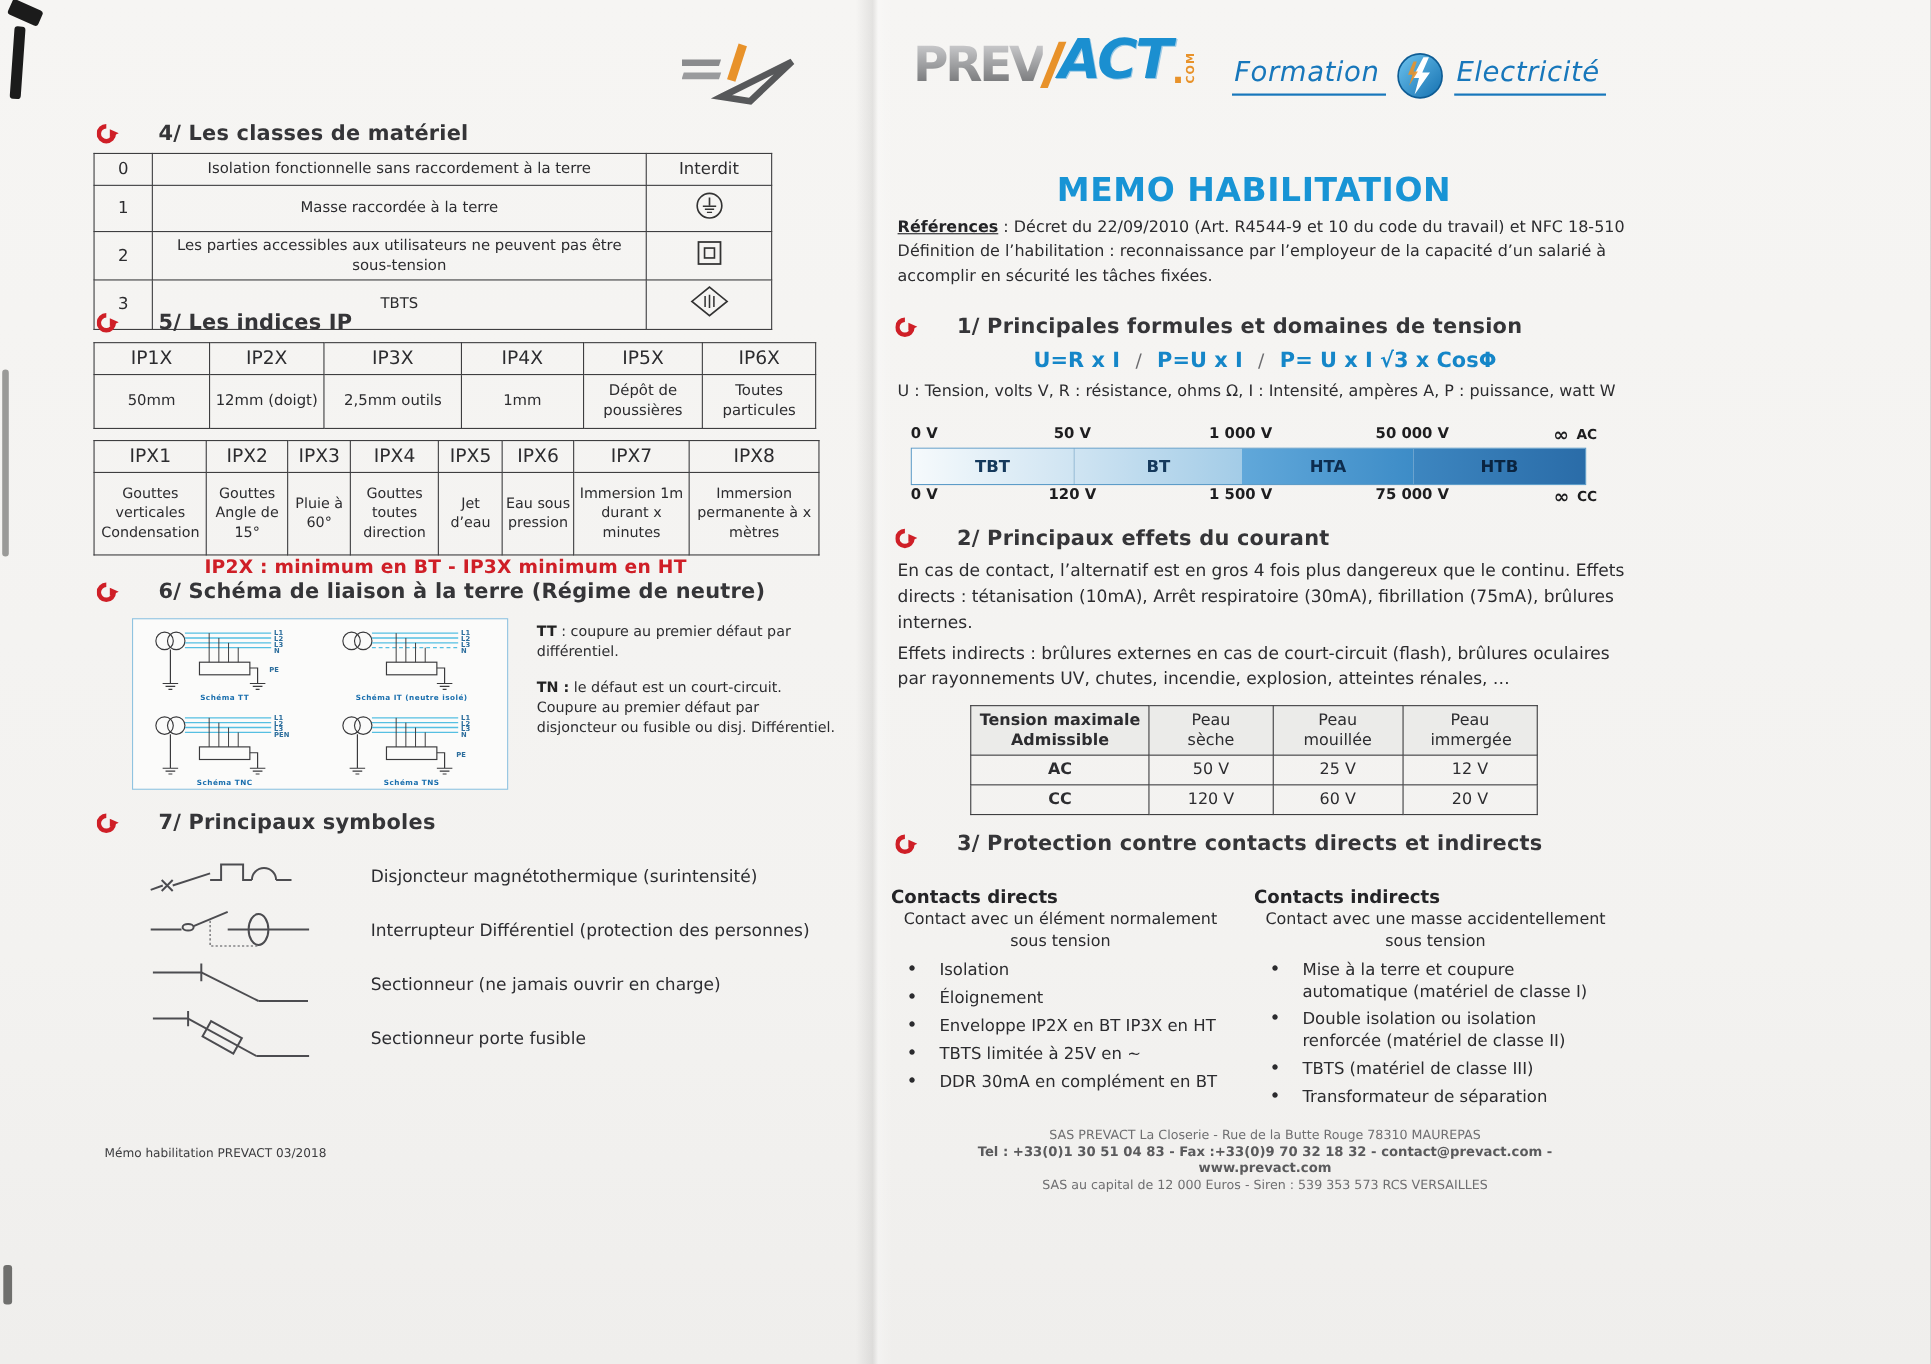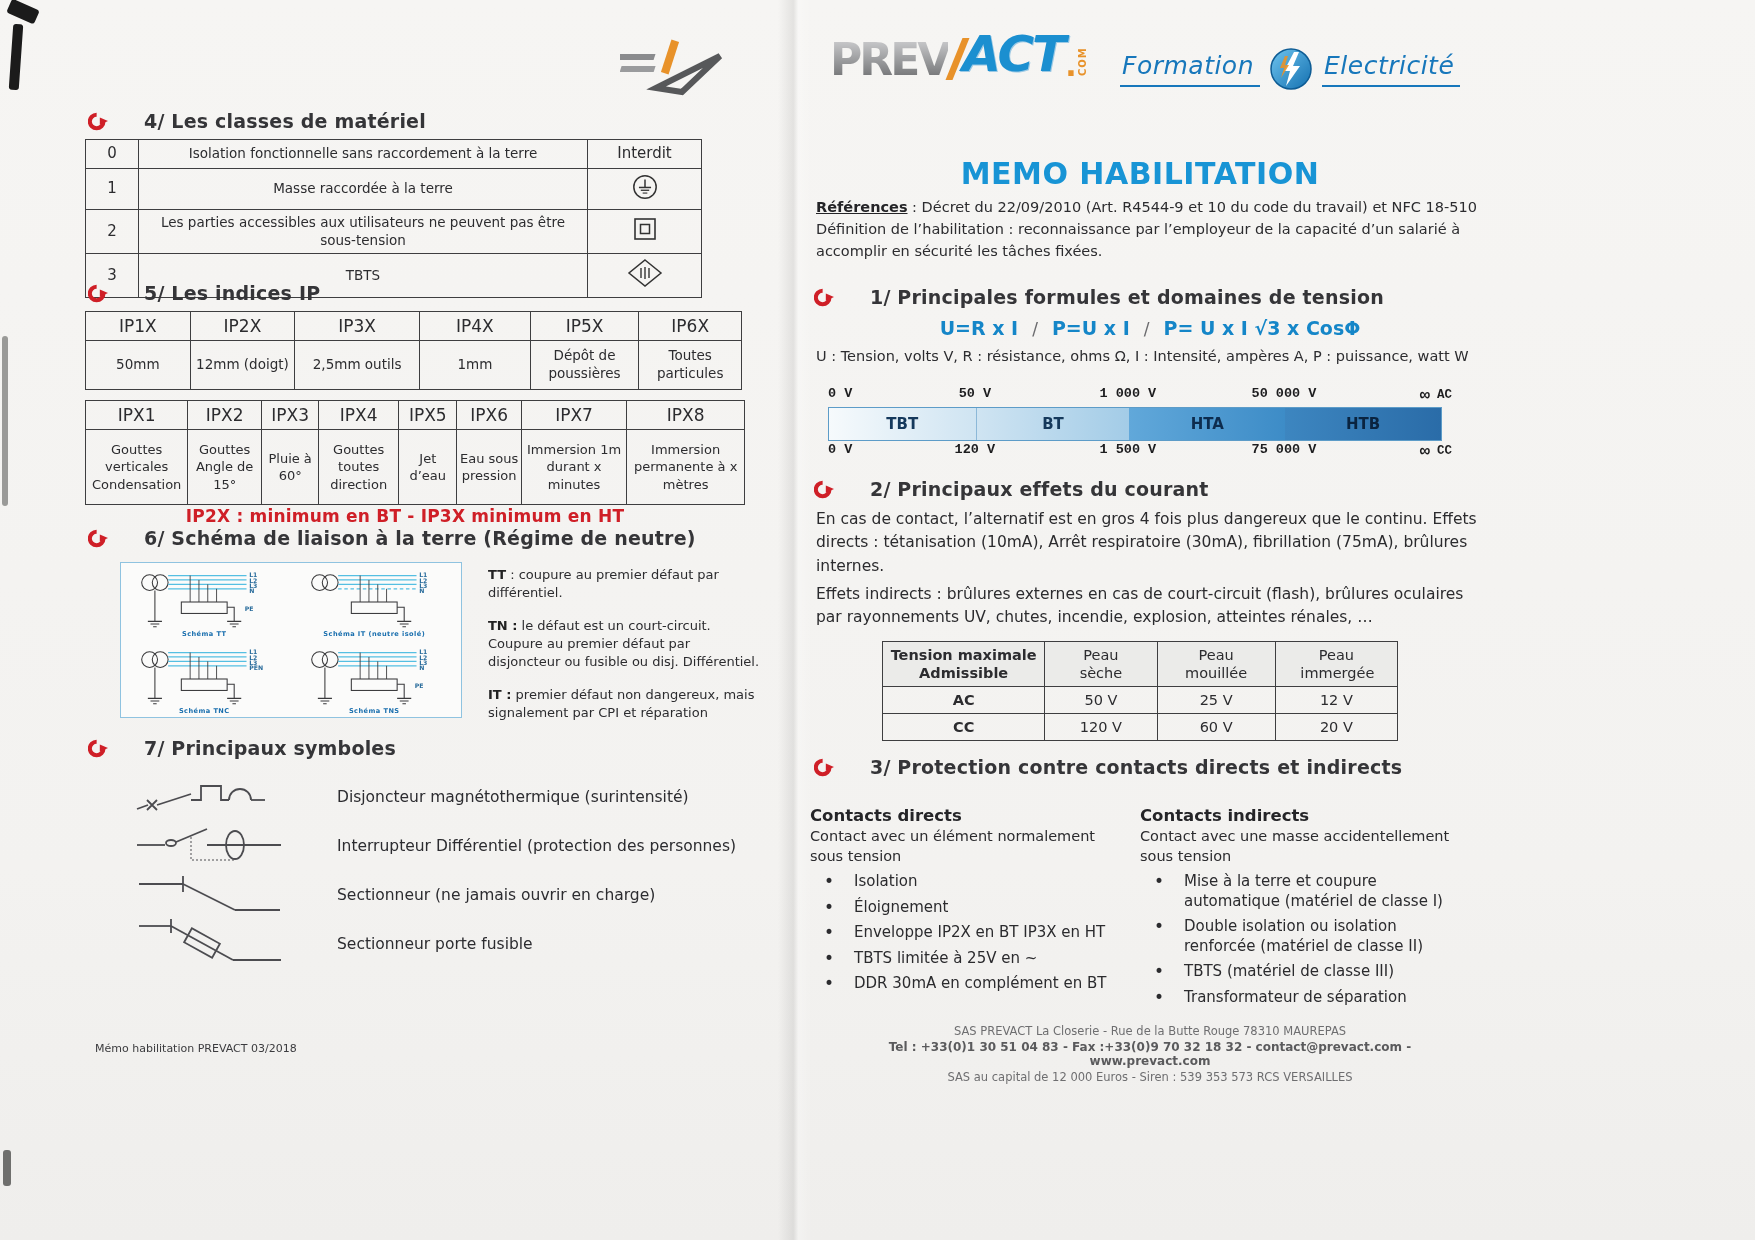--- a/index.html
+++ b/index.html
@@ -59,21 +59,21 @@
   .formation-block .word{font-size:25px;font-style:italic;color:#1777bb;border-bottom:2px solid #1777bb;padding:0 6px 5px 2px;letter-spacing:0.5px;}
   .formation-block .globe{margin:0 8px;}
   .memo-title{font-size:30px;font-weight:bold;color:#1894d5;text-align:center;letter-spacing:0.5px;}
   .refs{font-size:14.5px;color:#2c2c2f;line-height:1.5;}
   .refs b{color:#242427;text-decoration:underline;}
   .formulas{text-align:center;font-size:19px;font-weight:bold;color:#1586c8;white-space:nowrap;}
   .formulas .sep{color:#6b6b6e;font-weight:normal;padding:0 14px;font-size:17px;}
   .legend{font-size:14.5px;color:#2c2c2f;white-space:nowrap;}
   
   .scale{height:86px;}
-  .srow{position:absolute;left:0;width:100%;height:18px;font-family:Liberation Mono, monospace;}
+  .srow{position:absolute;left:0;width:100%;height:18px;}
   .srow.top{top:0;}
   .srow.bottom{top:56px;}
   .tick{position:absolute;transform:translateX(-50%);font-size:13.5px;font-weight:bold;color:#1d1d1f;white-space:nowrap;}
   .tick.first{left:0 !important;transform:none;}
   .tick.last{left:auto !important;right:-12px;transform:none;font-size:17px;}
   .tick .unit{font-size:12.5px;font-weight:bold;margin-left:7px;vertical-align:2px;}
   .bar{position:absolute;top:21px;left:0;width:612px;height:32px;display:flex;border:1px solid #5d9cc8;}
   .seg{display:flex;align-items:center;justify-content:center;font-size:15px;font-weight:bold;color:#15395c;}
   .seg.tbt{width:24%;background:linear-gradient(90deg,#f6fafc 0%,#cfe4f2 100%);}
   .seg.bt{width:25%;background:linear-gradient(90deg,#cfe4f2 0%,#a3cce7 100%);border-left:1px solid #8cb8d8;}
@@ -83,21 +83,21 @@
   
   .t-adm{width:516px;table-layout:fixed;}
   .t-adm th{font-size:14.5px;padding:4px 2px;background:#ebebe9;line-height:1.25;}
   .t-adm th .wn{display:inline-block;width:72px;}
   .t-adm th.c1 .wn{width:150px;font-weight:bold;}
   .t-adm th{font-weight:normal;}
   .t-adm td{font-size:14.5px;padding:2px;height:22px;}
   .t-adm td.rl{font-weight:bold;}
   
   .col3 .h{font-size:16.5px;font-weight:bold;color:#242427;margin:0 0 2px 0;}
-  .col3 .intro{font-size:14.5px;color:#2b2b2e;line-height:1.35;margin:0;}
+  .col3 .intro{font-size:14.5px;color:#2b2b2e;line-height:1.35;margin:0;text-align:center;}
   .col3 ul{list-style:none;margin:6px 0 0 0;padding:0;}
   .col3 li{position:relative;padding-left:44px;font-size:15px;color:#2b2b2e;line-height:1.3;margin-bottom:6px;}
   .col3 li::before{content:"•";position:absolute;left:14px;top:-2px;font-size:17px;}
   .r-footer{text-align:center;color:#6e6e70;}
   .r-footer .l1,.r-footer .l3{font-size:11.5px;margin:2px 0;}
   .r-footer .l2{font-size:12px;font-weight:bold;color:#5a5a5c;margin:2px 0;}
   svg text{font-family:"DejaVu Sans","Liberation Sans",sans-serif;}
 </style>
 </head>
 <body>
@@ -333,21 +333,20 @@
         <rect x="52" y="42" width="52" height="13" fill="none" stroke="#3a3a3c" stroke-width="1.2"></rect>
         <path d="M22,29 V64 M14,64 H30 M17,67 H27 M20,70 H24" fill="none" stroke="#3a3a3c" stroke-width="1.2"></path>
         <path d="M104,48 H112 V64 M104,64 H120 M107,67 H117 M110,70 H114" fill="none" stroke="#3a3a3c" stroke-width="1.2"></path>
         <text x="78" y="81" font-size="7.5" font-weight="bold" fill="#1a6fae" text-anchor="middle" letter-spacing="0.5">Schéma TNS</text>
       </svg>
     </div>
 
     <div class="s6-text" style="left:488px;top:566px;width:272px;">
       <p><b>TT</b><span> : coupure au premier défaut par différentiel.</span></p>
       <p><b>TN :</b><span> le défaut est un court-circuit. Coupure au premier défaut par disjoncteur ou fusible ou disj. Différentiel.</span></p>
-      <p><b>IT :</b><span> premier défaut non dangereux, mais signalement par CPI et réparation</span></p>
     </div>
 
     <div class="sec" style="left:88px;top:737px;">
       <svg class="red-icon" viewBox="0 0 22 20">
         <path d="M17,10 A7.5,7.5 0 1 1 9.5,2.5" fill="none" stroke="#cf1f27" stroke-width="4.5"></path>
         <polygon points="13,5.5 22,9.5 13,13.5" fill="#cf1f27"></polygon>
       </svg>
       <h2>7/ Principaux symboles</h2>
     </div>
 

